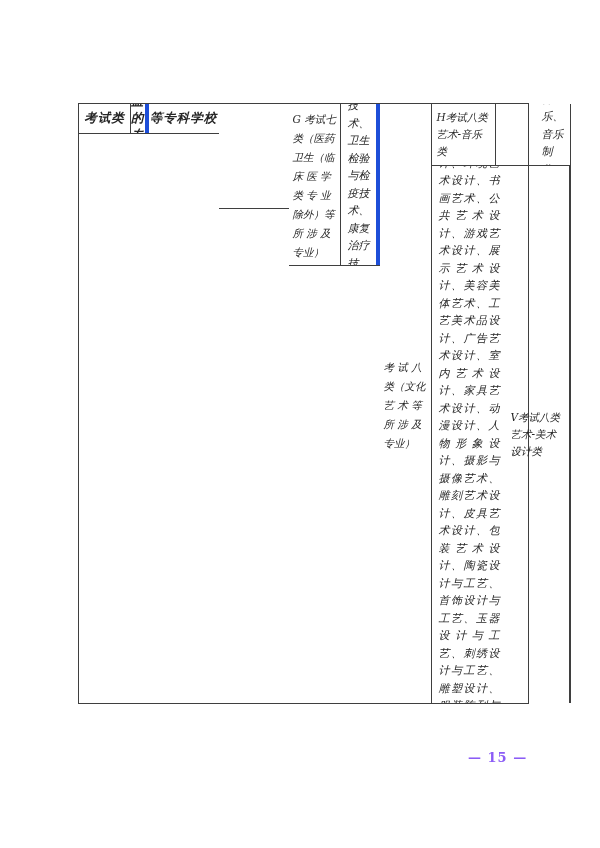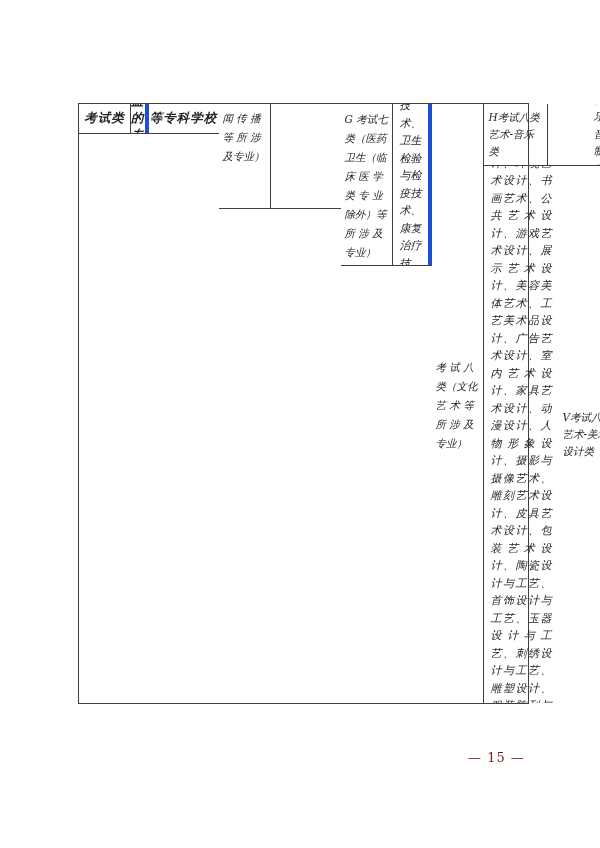--- a/index.html
+++ b/index.html
@@ -55,41 +55,39 @@
   .subrow:last-child{border-bottom:none;flex:1;}
   .sr-h{height:62px;flex:none;gap:39px;}
   .sr-u{height:70px;flex:none;}
   .subcode{
     width:64px;flex:none;border-right:1px solid #3f3f3f;box-sizing:border-box;
     font-size:10.5px;line-height:17px;white-space:pre-line;
     display:flex;align-items:center;padding-left:5px;
   }
   .pageno{
     position:absolute;left:468px;top:750px;
-    font-size:13px;letter-spacing:1px;color:#7f1d1d;
+    font-size:13px;letter-spacing:1px;color:#8b5cf6;
     white-space:nowrap;
+    font-weight:bold;
   }
 </style>
 </head>
 <body>
 
 <div class="page">
 
   <div class="doc-table">
 
     <div class="trow hrow">
       <div class="cell c1 hcell">考试类</div>
       <div class="cell c2 hcell">涵盖的专业</div>
       <div class="cell c3 hcell">等专科学校</div>
     </div>
 
     <div class="trow r1">
-      <div class="cell c1 cat"><span>闻 传 播
-等 所 涉
-及专业）</span></div>
       <div class="cell c3 lead"></div>
     </div>
 
     <div class="trow r2">
       <div class="cell c1 cat vcenter"><span>G 考试七
 类（医药
 卫生（临
 床 医 学
 类 专 业
 除外）等

